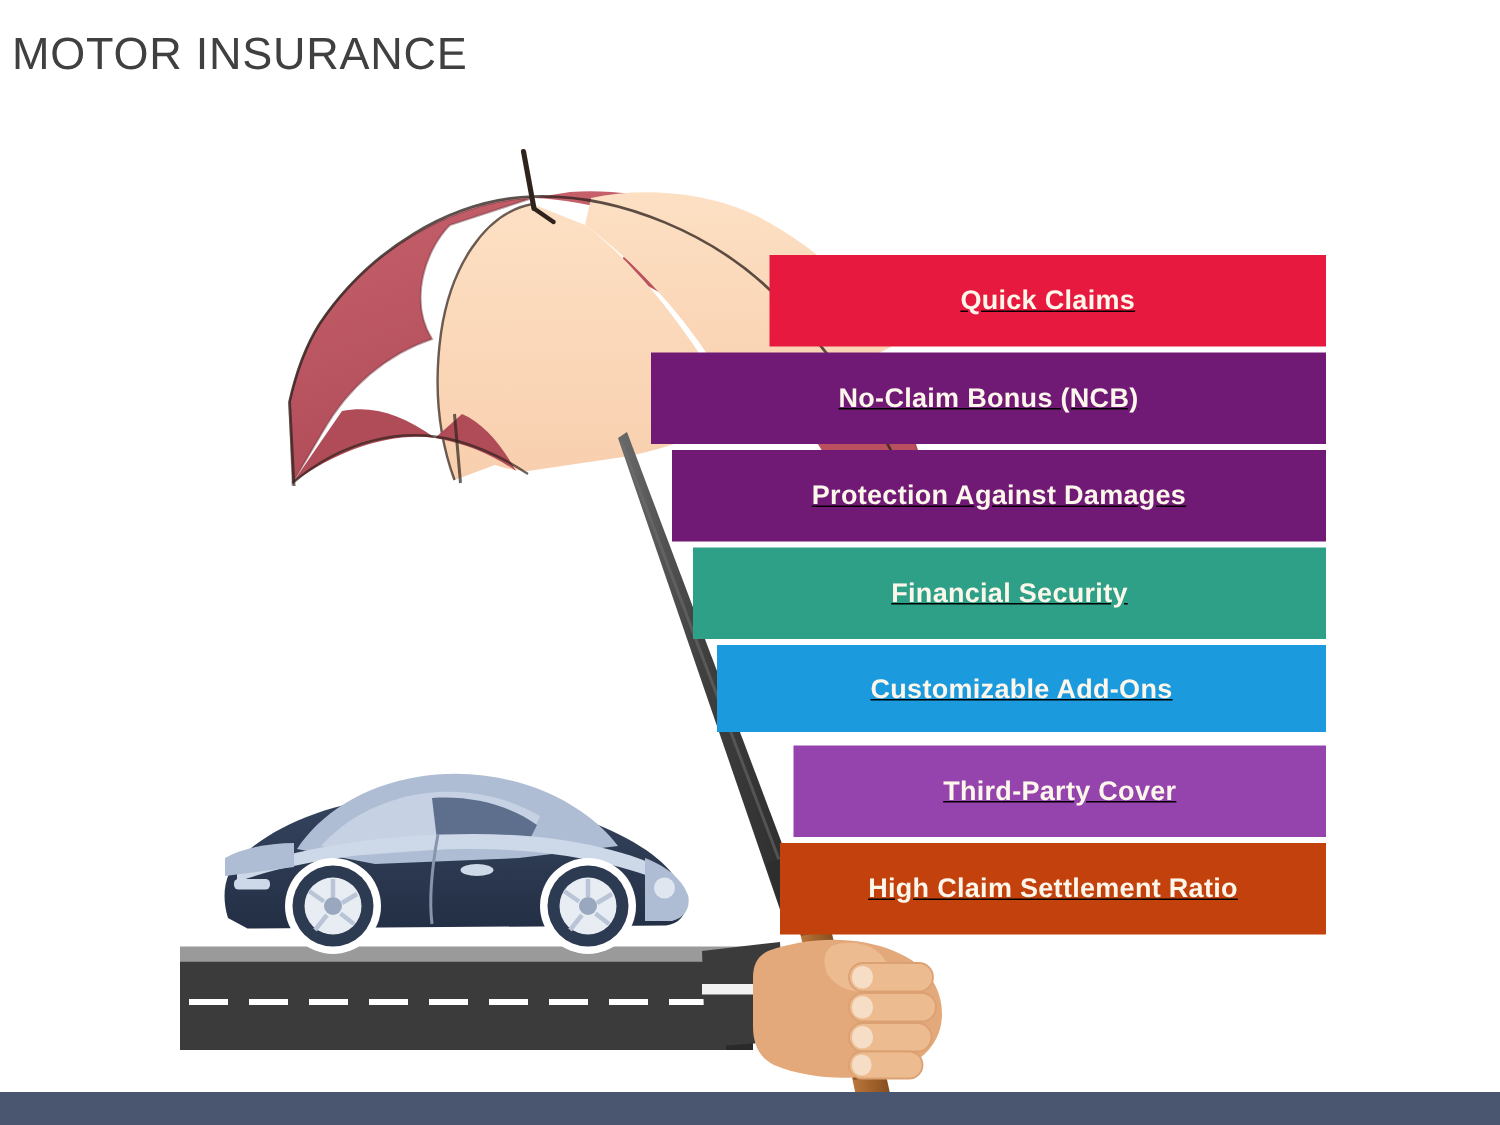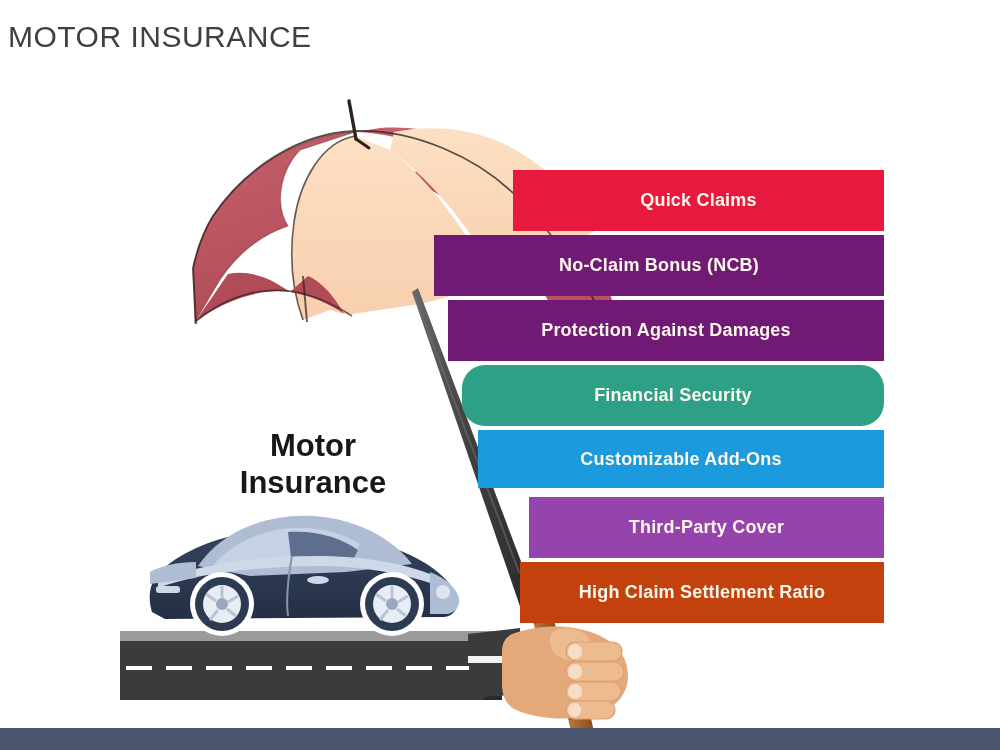--- a/index.html
+++ b/index.html
@@ -71,20 +71,21 @@
     pointer-events: none;
   }
   .bar {
     position: absolute;
     right: 116px;
     display: flex;
     align-items: center;
     justify-content: center;
     box-sizing: border-box;
     pointer-events: auto;
+    text-decoration: underline;
   }
   .bar-label {
     font-size: 18px;
     font-weight: bold;
     color: #fdf6ea;
     white-space: nowrap;
     letter-spacing: 0.2px;
     text-align: center;
   }
 
@@ -330,38 +331,34 @@
   <div id="bars">
       <div class="bar" style="top: 170px; height: 61px; left: 513px; background: rgb(232, 25, 63);">
         <span class="bar-label">Quick Claims</span>
       </div>
       <div class="bar" style="top: 235px; height: 61px; left: 434px; background: #701a75;">
         <span class="bar-label">No-Claim Bonus (NCB)</span>
       </div>
       <div class="bar" style="top: 300px; height: 61px; left: 448px; background: #701a75;">
         <span class="bar-label">Protection Against Damages</span>
       </div>
-      <div class="bar" style="top: 365px; height: 61px; left: 462px; background: rgb(46, 160, 136); border-radius: 23px;">
+      <div class="bar" style="top: 365px; height: 61px; left: 462px; background: rgb(46, 160, 136);">
         <span class="bar-label">Financial Security</span>
       </div>
       <div class="bar" style="top: 430px; height: 58px; left: 478px; background: rgb(27, 154, 222);">
         <span class="bar-label">Customizable Add-Ons</span>
       </div>
       <div class="bar" style="top: 497px; height: 61px; left: 500px; background: rgb(149, 67, 173); margin-left: 29px;">
         <span class="bar-label">Third-Party Cover</span>
       </div>
       <div class="bar" style="top: 562px; height: 61px; left: 520px; background: #c2410c;">
         <span class="bar-label">High Claim Settlement Ratio</span>
       </div>
     </div>
 
-  <div id="center-label">
-    <div>Motor</div>
-    <div>Insurance</div>
-  </div>
 
   <svg id="watermark" viewBox="0 0 166 92">
     <ellipse cx="36" cy="40" rx="31" ry="29" fill="none" stroke="#ffffff" stroke-width="9"></ellipse>
     <rect x="72" y="12" width="16" height="58" rx="8" fill="none" stroke="#ffffff" stroke-width="6"></rect>
     <path d="M106,16 L127,40 L148,16 L156,24 L136,46 L156,68 L148,76 L127,53 L106,76 L98,68 L118,46 L98,24 Z" fill="none" stroke="#ffffff" stroke-width="6" stroke-linejoin="round"></path>
     <text x="130" y="84" font-family="Liberation Sans, sans-serif" font-size="9" letter-spacing="2.2" fill="#ffffff" text-anchor="middle">INDIA</text>
   </svg>
 
   <div id="bottom-bar"></div>
 

